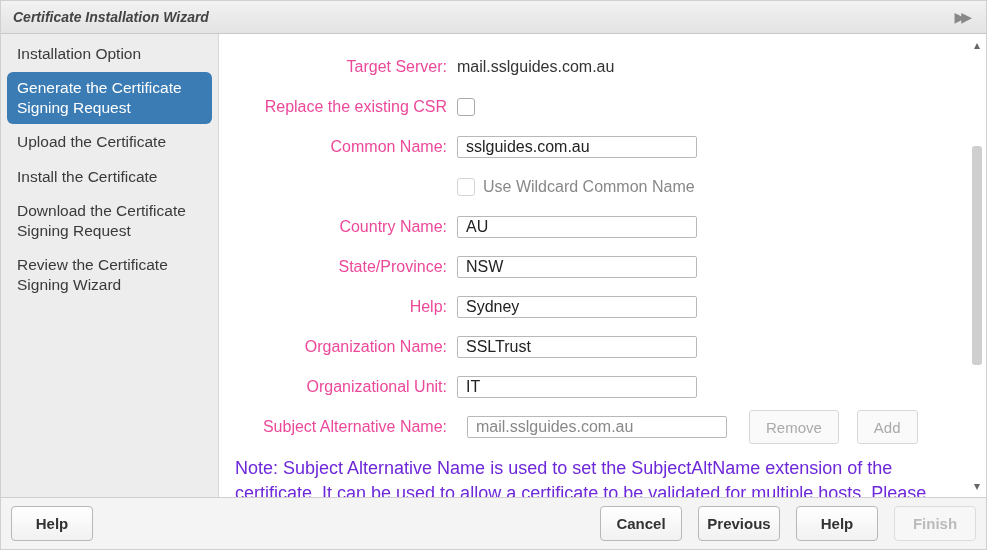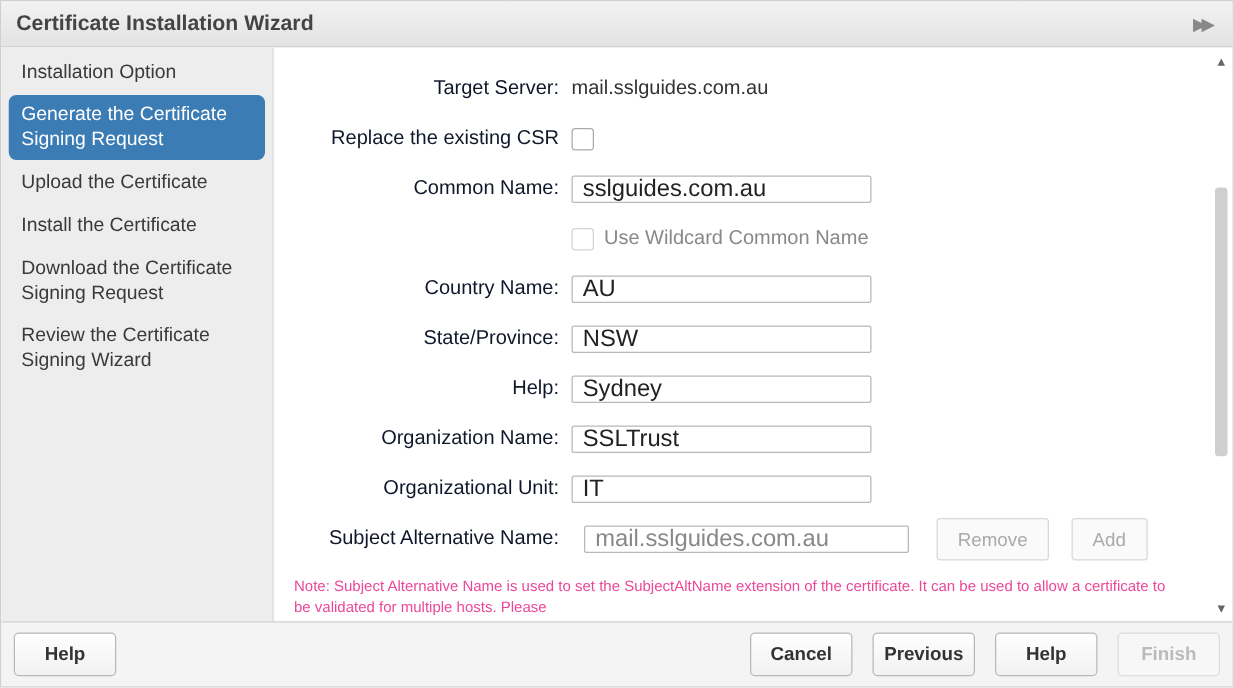--- a/index.html
+++ b/index.html
@@ -19,22 +19,23 @@
   .titlebar {
     background: linear-gradient(to bottom, #f2f2f2 0%, #e3e3e3 100%);
     border-bottom: 1px solid #c8c8c8;
     padding: 8px 12px;
     display: flex;
     align-items: center;
     justify-content: space-between;
   }
   .titlebar-title {
     font-weight: bold;
-    font-size: 17px;
+    font-size: 14px;
     color: #444;
+    font-style: italic;
   }
   .titlebar-arrows {
     color: #888;
     font-size: 14px;
     letter-spacing: -4px;
     padding-right: 6px;
   }
   .body {
     flex: 1;
     display: flex;
@@ -77,61 +78,61 @@
   .form-row {
     display: flex;
     align-items: center;
     margin: 6px 0;
     min-height: 34px;
   }
   .form-label {
     width: 228px;
     text-align: right;
     padding-right: 10px;
-    color: #0f172a;
+    color: #ec4899;
     font-size: 16px;
   }
   .form-value-static {
     color: #333;
     font-size: 16px;
   }
   .checkbox {
     width: 18px;
     height: 18px;
     border: 1px solid #aaa;
     border-radius: 3px;
     background: #fff;
     display: inline-block;
   }
   input.text {
     height: 22px;
     border: 1px solid #b8b8b8;
     border-radius: 2px;
     padding: 4px 8px;
-    font-size: 19px;
+    font-size: 16px;
     color: #222;
     background: #fff;
     outline: none;
   }
   input.text.w240 { width: 240px; }
   input.text.w260 { width: 260px; }
   .san-row { align-items: center; gap: 10px; }
   .btn-ghost {
     height: 34px;
     padding: 0 16px;
     border: 1px solid #d8d8d8;
     border-radius: 3px;
     background: #fafafa;
     color: #aaa;
     font-size: 15px;
   }
   .note {
     margin: 12px 6px 0 6px;
-    color: #ec4899;
-    font-size: 12px;
+    color: #6d28d9;
+    font-size: 18px;
     line-height: 1.4;
   }
   .scroll-indicator {
     width: 18px;
     display: flex;
     flex-direction: column;
     justify-content: space-between;
     align-items: center;
     padding: 4px 0;
     color: #666;

